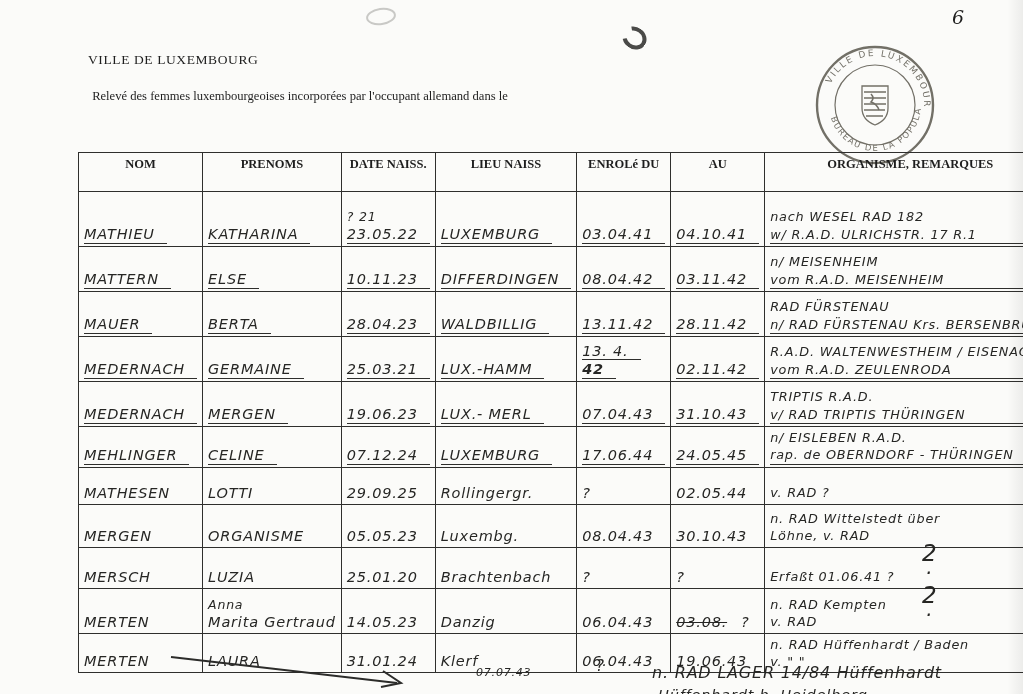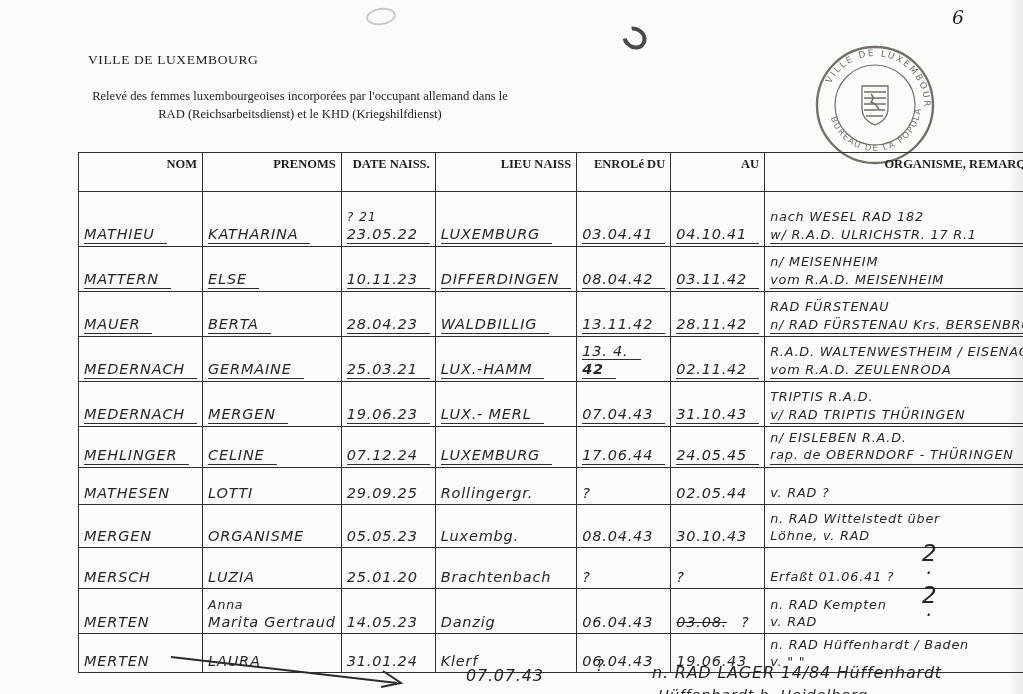--- a/index.html
+++ b/index.html
@@ -19,21 +19,21 @@
   
   .lh-title{position:absolute;left:88px;top:52px;font-size:13.5px;font-weight:400;
     letter-spacing:0.6px;}
   .lh-sub{position:absolute;left:85px;top:88px;font-size:12.6px;line-height:1.42;width:430px;text-align:center;}
   
   .stamp{position:absolute;left:812px;top:42px;opacity:.85;}
   
   table.reg{position:absolute;left:78px;top:152px;border-collapse:collapse;table-layout:fixed;}
   table.reg th, table.reg td{border:1.4px solid #2f2f2d;padding:2px 5px;vertical-align:bottom;overflow:visible;}
   table.reg th{font-family:"Liberation Serif", serif;font-weight:bold;font-size:12.5px;
-    text-align:right;vertical-align:top;padding-top:4px;height:32px;}
+    text-align:center;vertical-align:top;padding-top:4px;height:32px;}
   .hw{font-family:"DejaVu Sans", sans-serif;font-style:italic;color:#262624;
     letter-spacing:0.8px;white-space:nowrap;}
   td .main{display:inline-block;font-size:14.5px;line-height:1.15;}
   td .above{display:block;font-size:12.5px;margin-bottom:1px;}
   td .rem1,td .rem2{display:block;font-size:12.8px;line-height:1.35;}
   tr.u td .main{border-bottom:1.4px solid #2e2e2c;padding-right:12px;}
   tr.u td .rem2{border-bottom:1.2px solid #2e2e2c;}
   .strike{text-decoration:line-through;margin-right:14px;}
   .bold2{font-weight:700;font-size:16px;}
   #rows tr:nth-child(1){height:55px}
@@ -47,40 +47,39 @@
   #rows tr:nth-child(9){height:41px}
   #rows tr:nth-child(10){height:45px}
   #rows tr:nth-child(11){height:35px}
   
   .margin-note{position:absolute;font-size:23px;}
   .margin-note .dot{display:block;text-align:center;line-height:2px;font-size:20px;}
   .mn1{left:922px;top:540px;}
   .mn2{left:922px;top:582px;}
   
   .arrow-svg{position:absolute;left:165px;top:645px;}
-  .f-date{position:absolute;left:466px;top:666px;font-size:16px;text-align:center;}
+  .f-date{position:absolute;left:476px;top:666px;font-size:11px;text-align:center;}
   .f-q{position:absolute;left:596px;top:657px;font-size:15px;}
   .f-remark{position:absolute;left:652px;top:663px;font-size:16px;}
   .f-cut{position:absolute;left:658px;top:687px;font-size:14.5px;}
 </style>
 </head>
 <body>
 
 <div class="page">
 
   <div class="edge-shade"></div>
   <div class="artifact a1"></div>
   <div class="artifact a2"></div>
 
   <div class="page-number">6</div>
 
   <div class="lh-title">VILLE DE LUXEMBOURG</div>
   <div class="lh-sub">
     <span>Relevé des femmes luxembourgeoises incorporées par l'occupant allemand dans le</span><br>
-    <span>RAD (Reichsarbeitsdienst) et le KHD (Kriegshilfdienst)</span>
   </div>
 
   <svg class="stamp" width="126" height="126" viewBox="0 0 126 126">
     <defs>
       <path id="arcTop" d="M 63,63 m -49,0 a 49,49 0 1 1 98,0" fill="none"></path>
       <path id="arcBot" d="M 63,63 m -46,0 a 46,46 0 0 0 92,0" fill="none"></path>
     </defs>
     <circle cx="63" cy="63" r="58" fill="none" stroke="#5b584e" stroke-width="2.4"></circle>
     <circle cx="63" cy="63" r="40" fill="none" stroke="#5b584e" stroke-width="1.2"></circle>
     <text font-family="DejaVu Sans, sans-serif" font-size="9" letter-spacing="2" fill="#5b584e">

